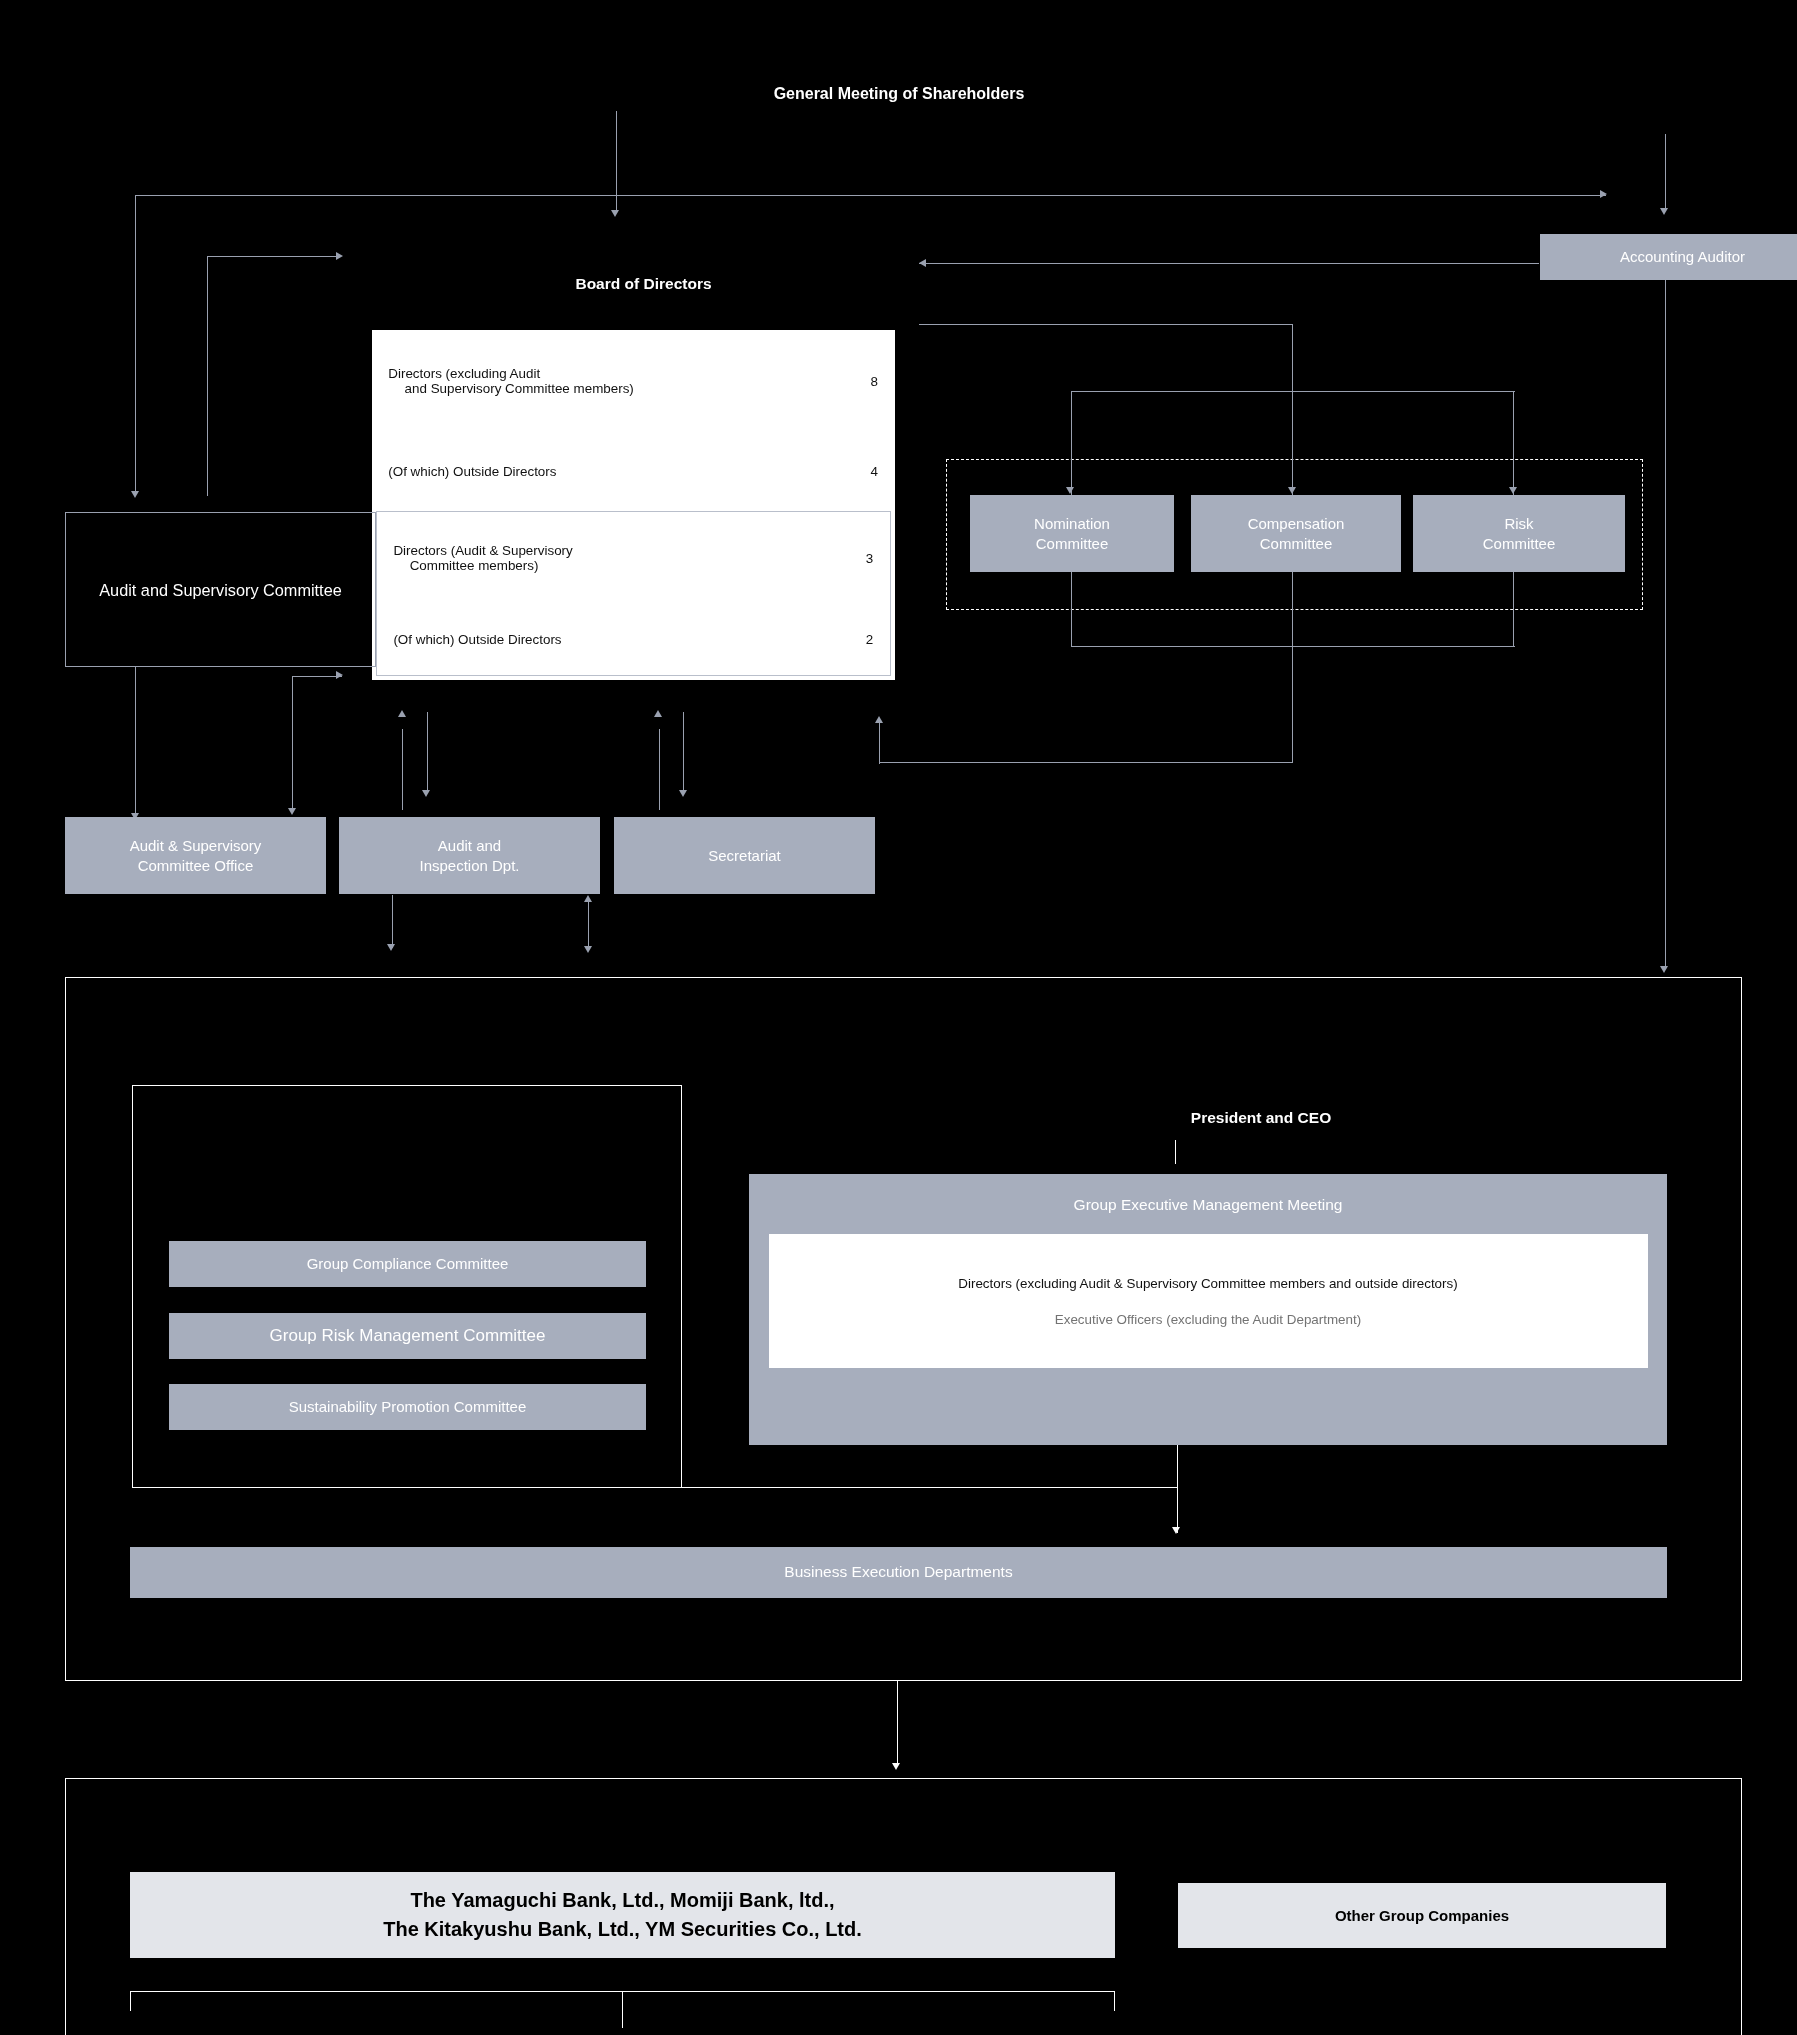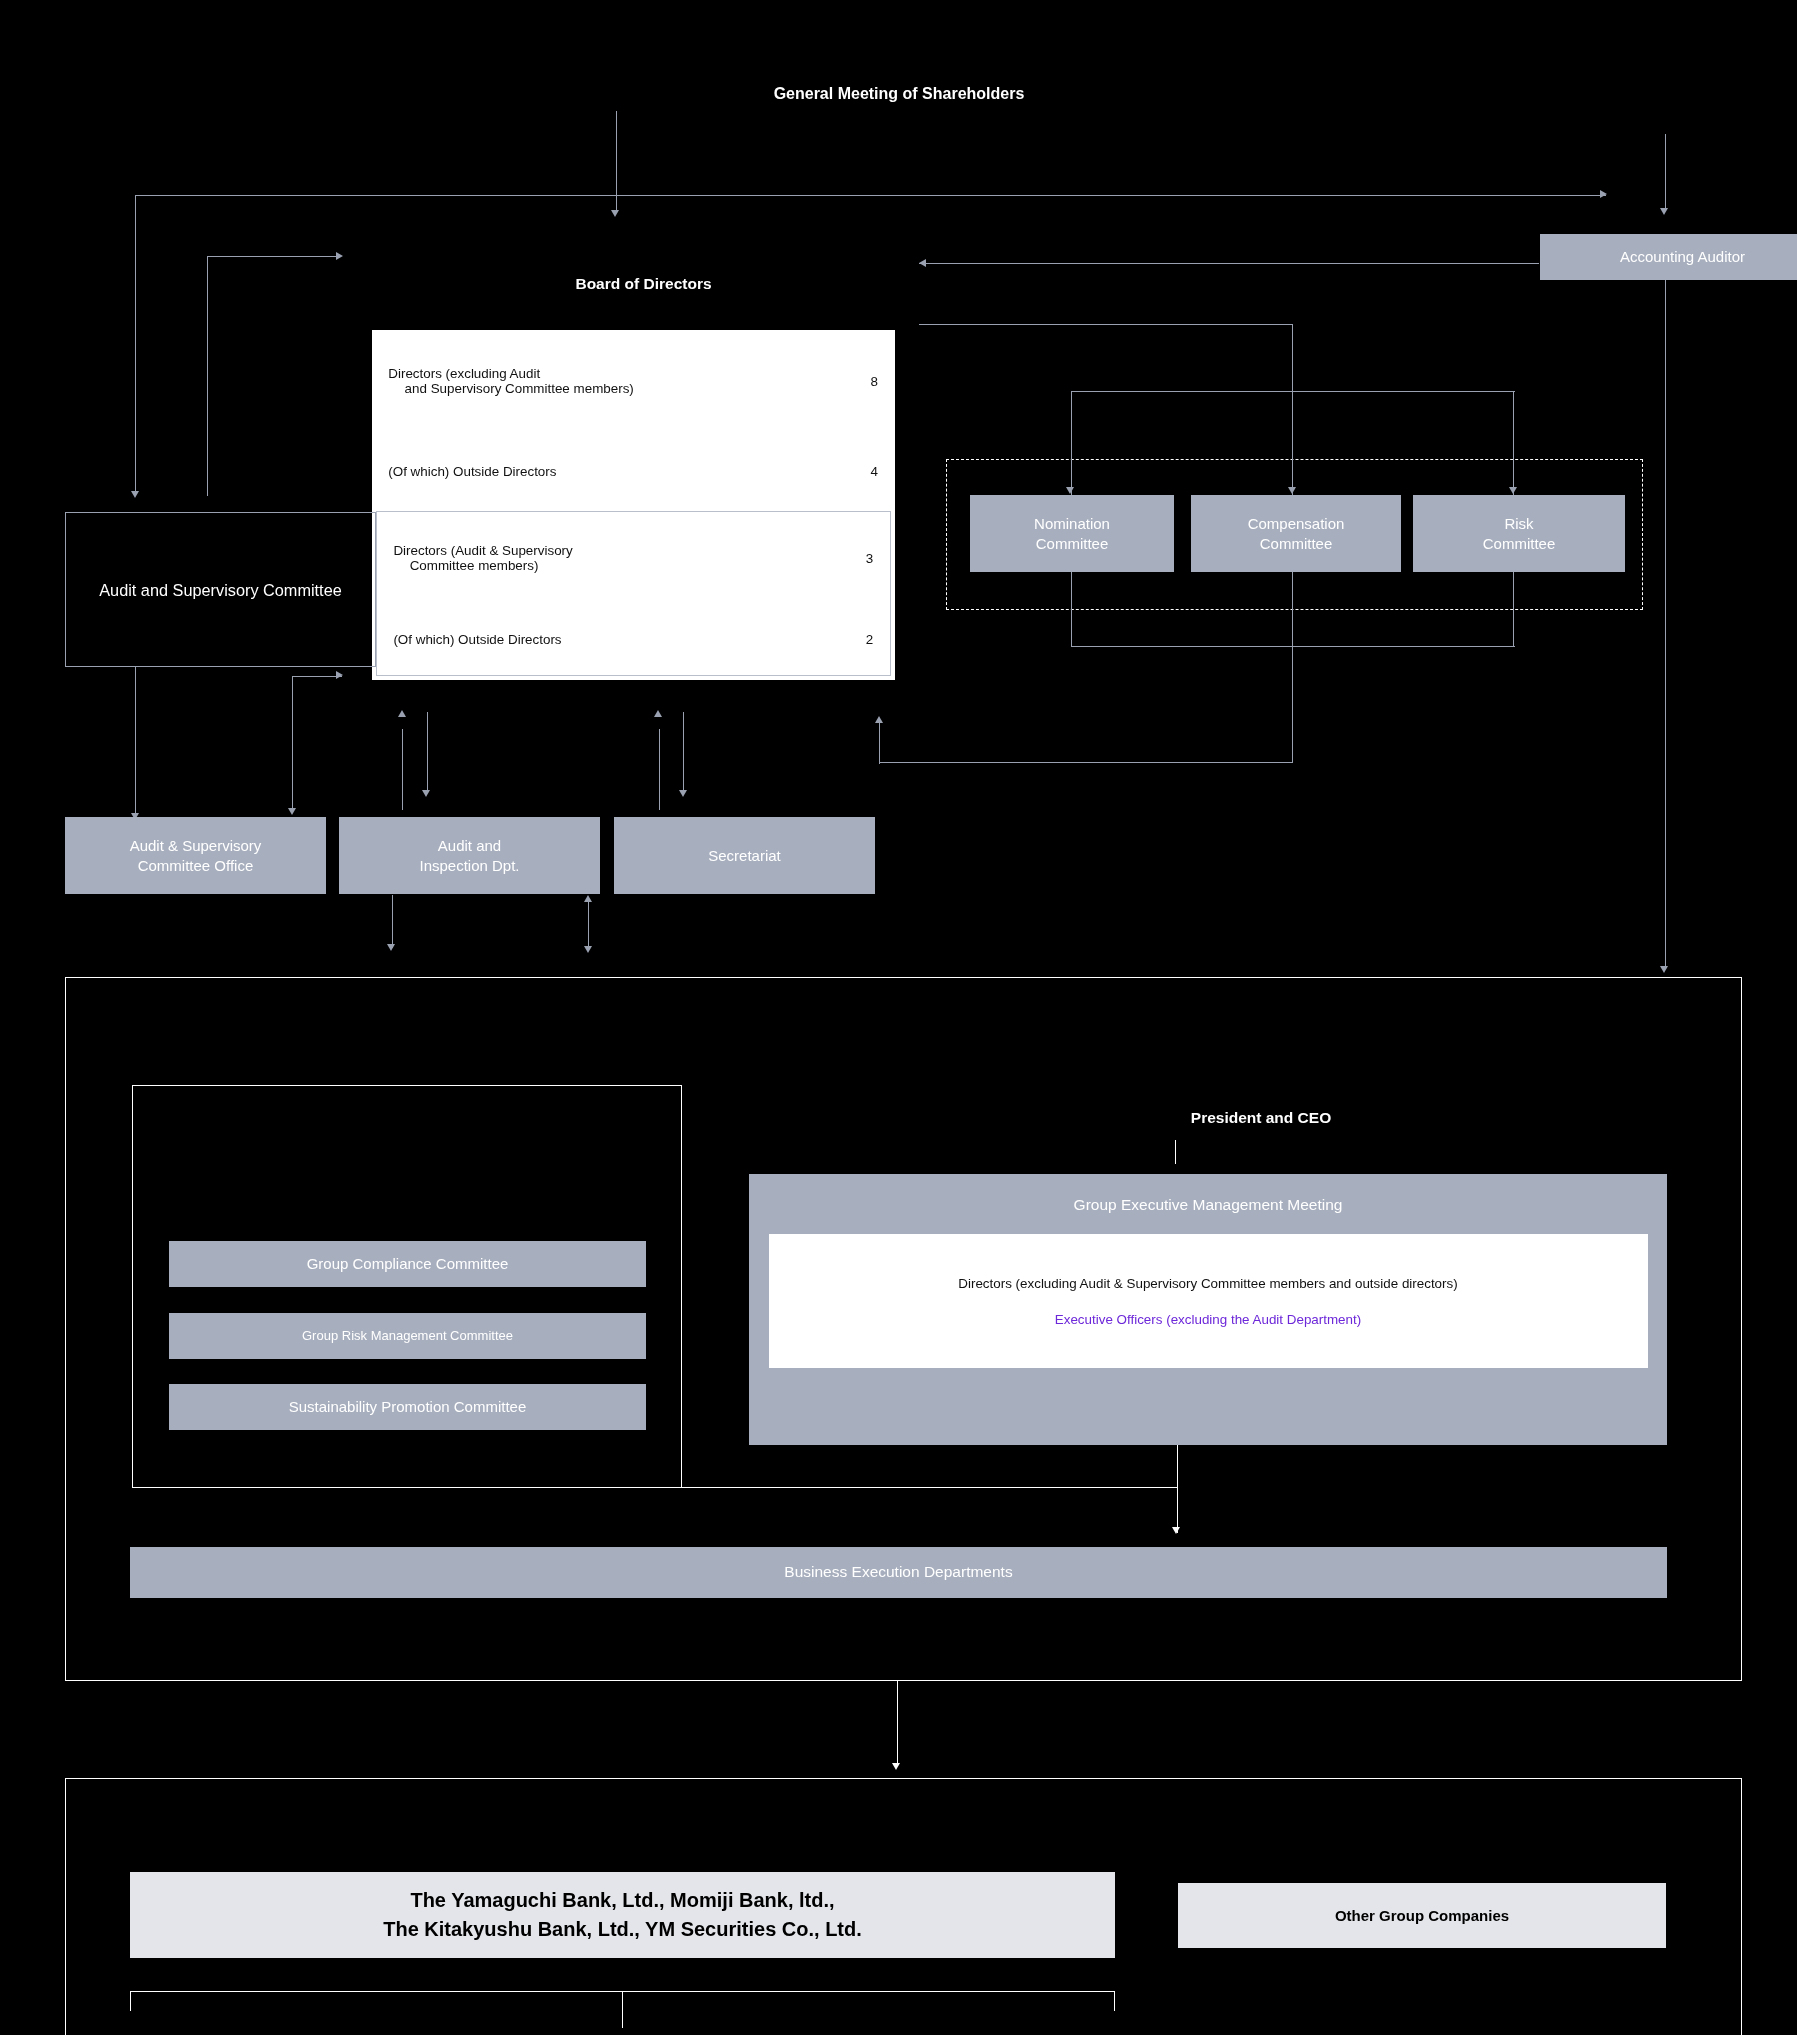--- a/index.html
+++ b/index.html
@@ -252,35 +252,35 @@
   <div class="arrow-u" style="left:584px; top:895px;"></div>
   <div class="arrow-d" style="left:584px; top:946px;"></div>
 
   <div class="abs box-outline" style="left:65px; top:977px; width:1677px; height:704px;"></div>
 
   <div class="abs box-outline" style="left:132px; top:1085px; width:550px; height:403px;"></div>
 
   <div class="abs box-gray" style="left:169px; top:1241px; width:477px; height:46px; font-size:15px;">
     <span>Group Compliance Committee</span>
   </div>
-  <div class="abs box-gray" style="left:169px; top:1313px; width:477px; height:46px; font-size:13px;">
+  <div class="abs box-gray" style="left:169px; top:1313px; width:477px; height:46px; font-size:17px;">
     <span>Group Risk Management Committee</span>
   </div>
   <div class="abs box-gray" style="left:169px; top:1384px; width:477px; height:46px; font-size:15px;">
     <span>Sustainability Promotion Committee</span>
   </div>
 
   <div class="abs title-text" style="left:922px; top:1109px; width:678px; font-size:15.5px;">President and CEO</div>
   <div class="ln-v-w" style="left:1175px; top:1140px; height:24.4px;"></div>
 
   <div class="abs" style="left:749px; top:1174px; width:918px; height:271px; background:#a7aebd;">
     <div class="abs label-plain" style="left:0; top:22.4px; width:918px; font-size:15.5px; color:#ffffff;">Group Executive Management Meeting</div>
     <div class="abs box-white" style="left:19.5px; top:60px; width:879px; height:134px; display:flex; flex-direction:column; align-items:center; justify-content:center;">
       <div style="font-size:13.4px; color:#111111; margin-bottom:21px; text-align:center;">Directors (excluding Audit &amp; Supervisory Committee members and outside directors)</div>
-      <div style="font-size:13.4px; color:#6d28d9; text-align:center;">Executive Officers (excluding the Audit Department)</div>
+      <div style="font-size:13.4px; color:#737373; text-align:center;">Executive Officers (excluding the Audit Department)</div>
     </div>
   </div>
 
   <div class="ln-h-w" style="left:681px; top:1487px; width:497px;"></div>
   <div class="ln-v-w" style="left:1177px; top:1445px; height:88px;"></div>
   <div class="arrow-d" style="left:1172px; top:1527px; border-top-color:#ffffff;"></div>
 
   <div class="abs box-gray" style="left:130px; top:1547px; width:1537px; height:51px; font-size:15.5px;">
     <span>Business Execution Departments</span>
   </div>

